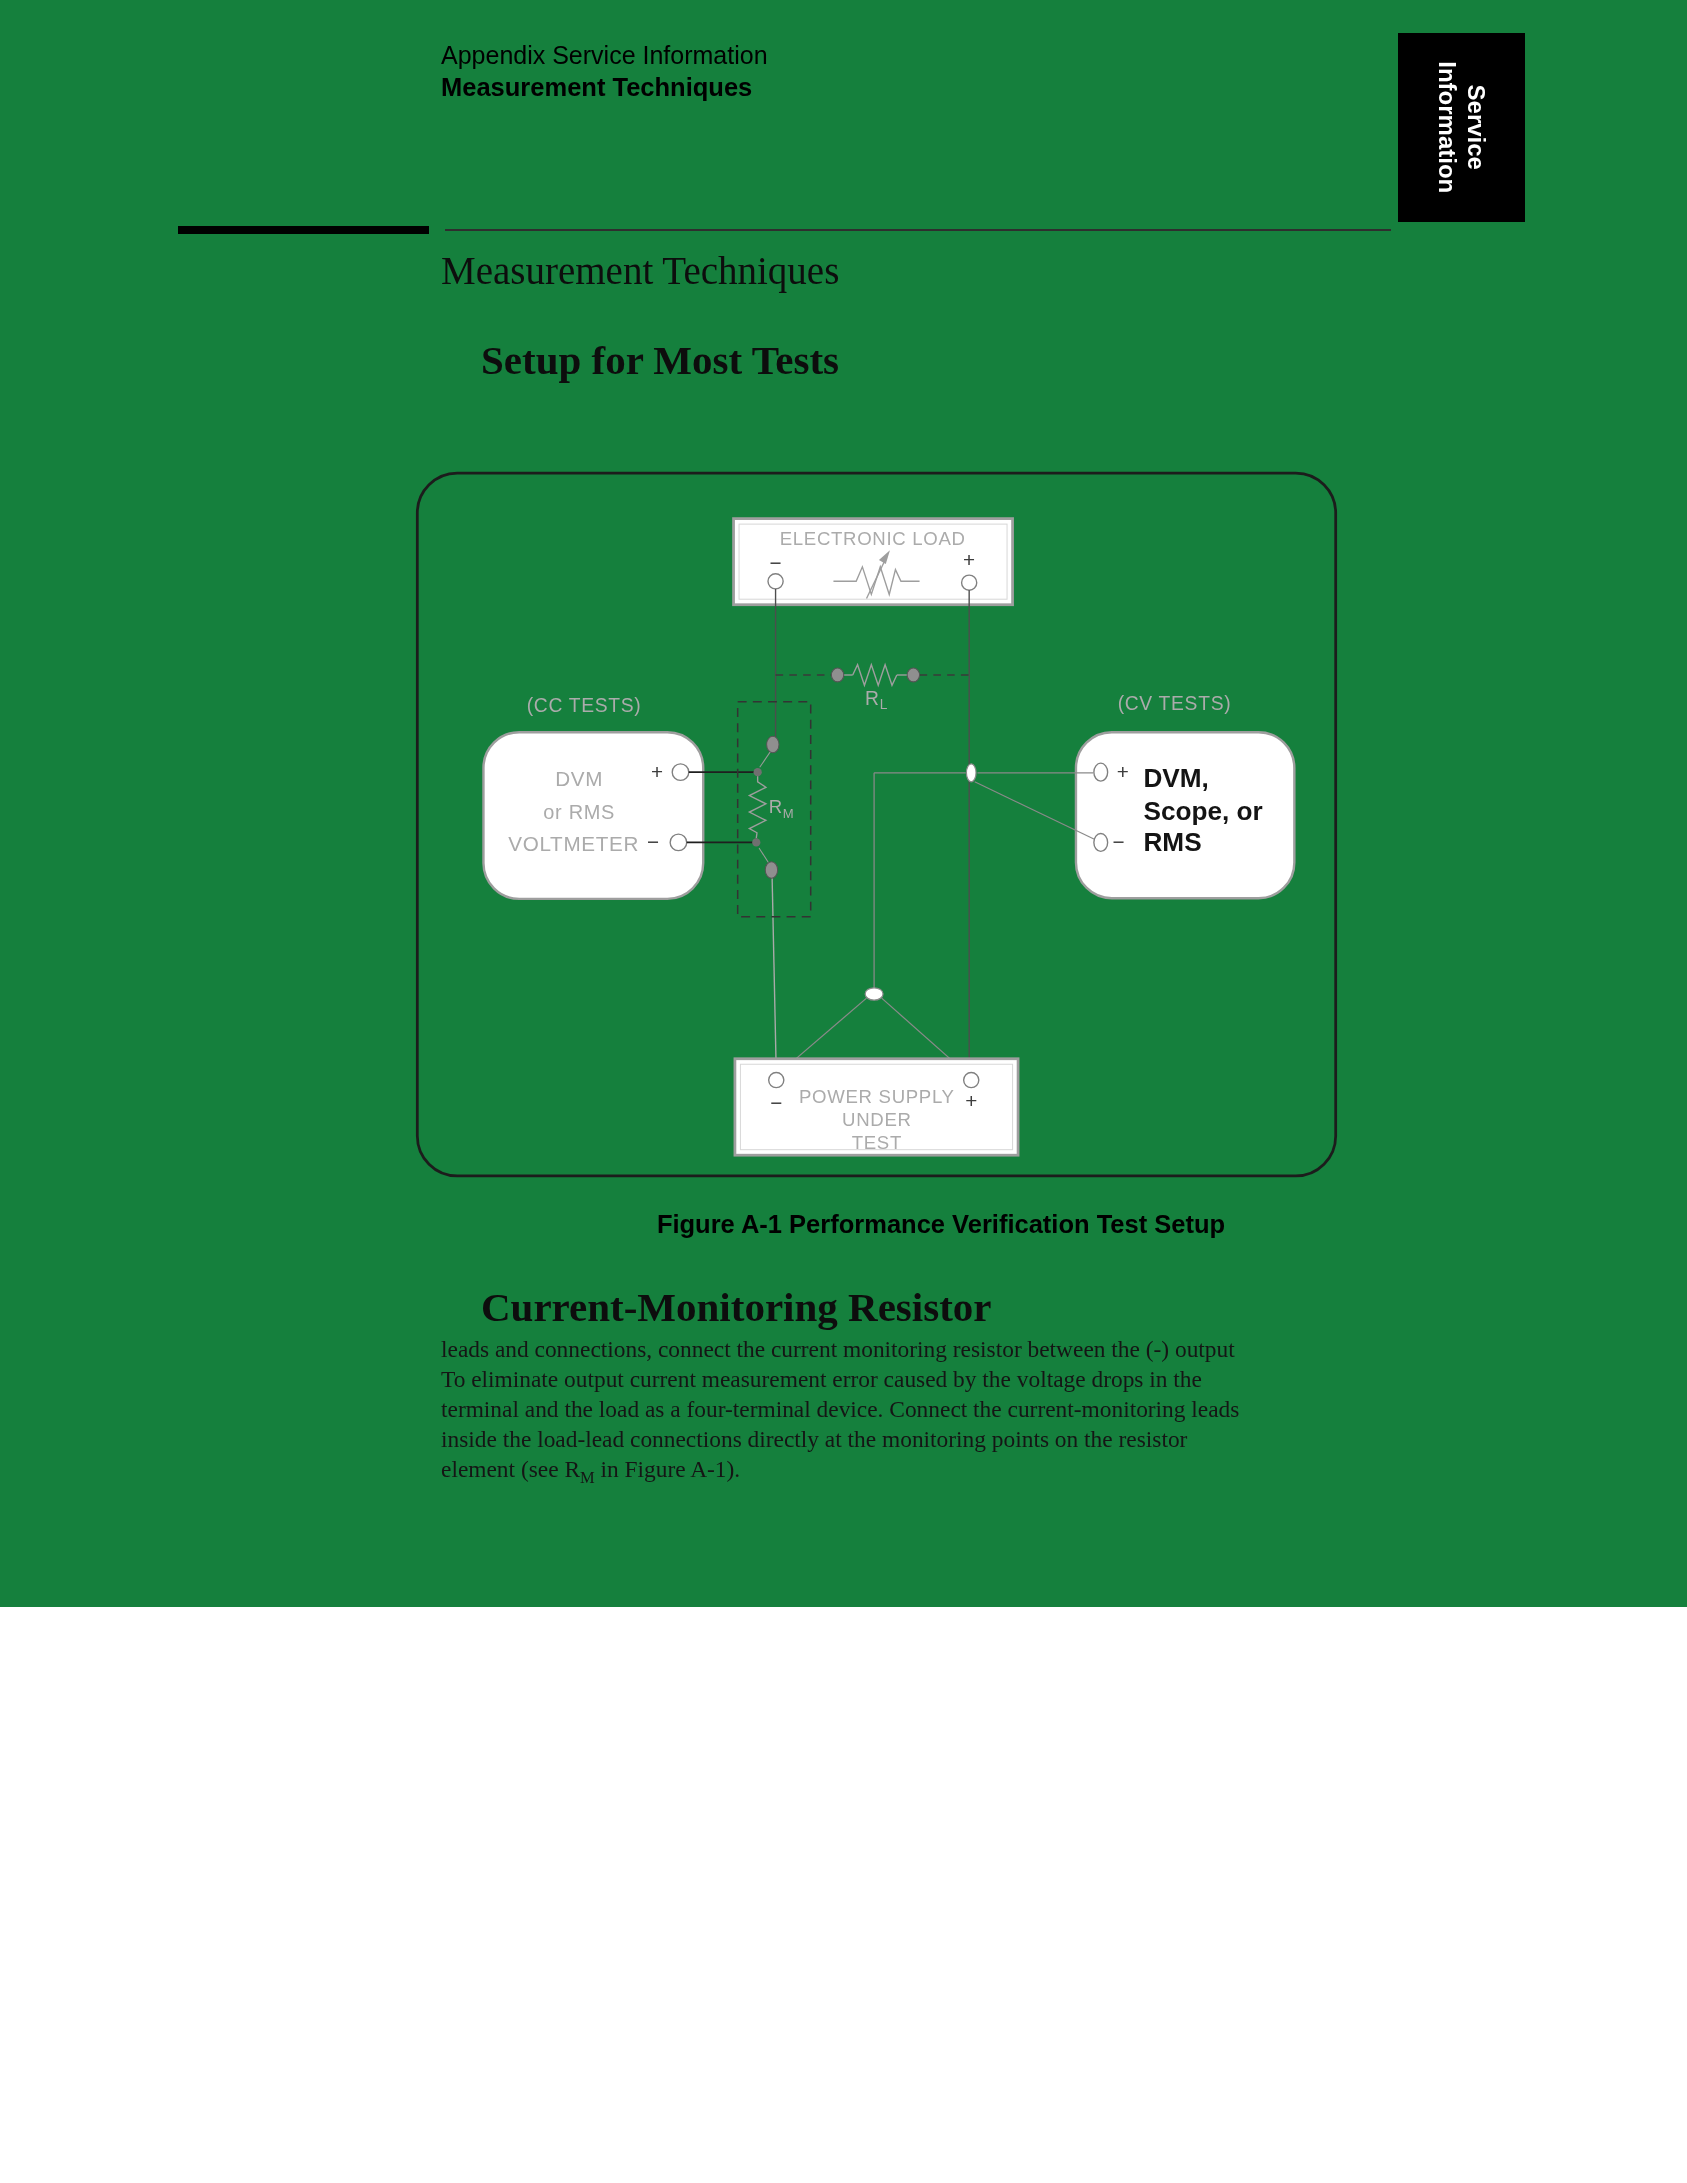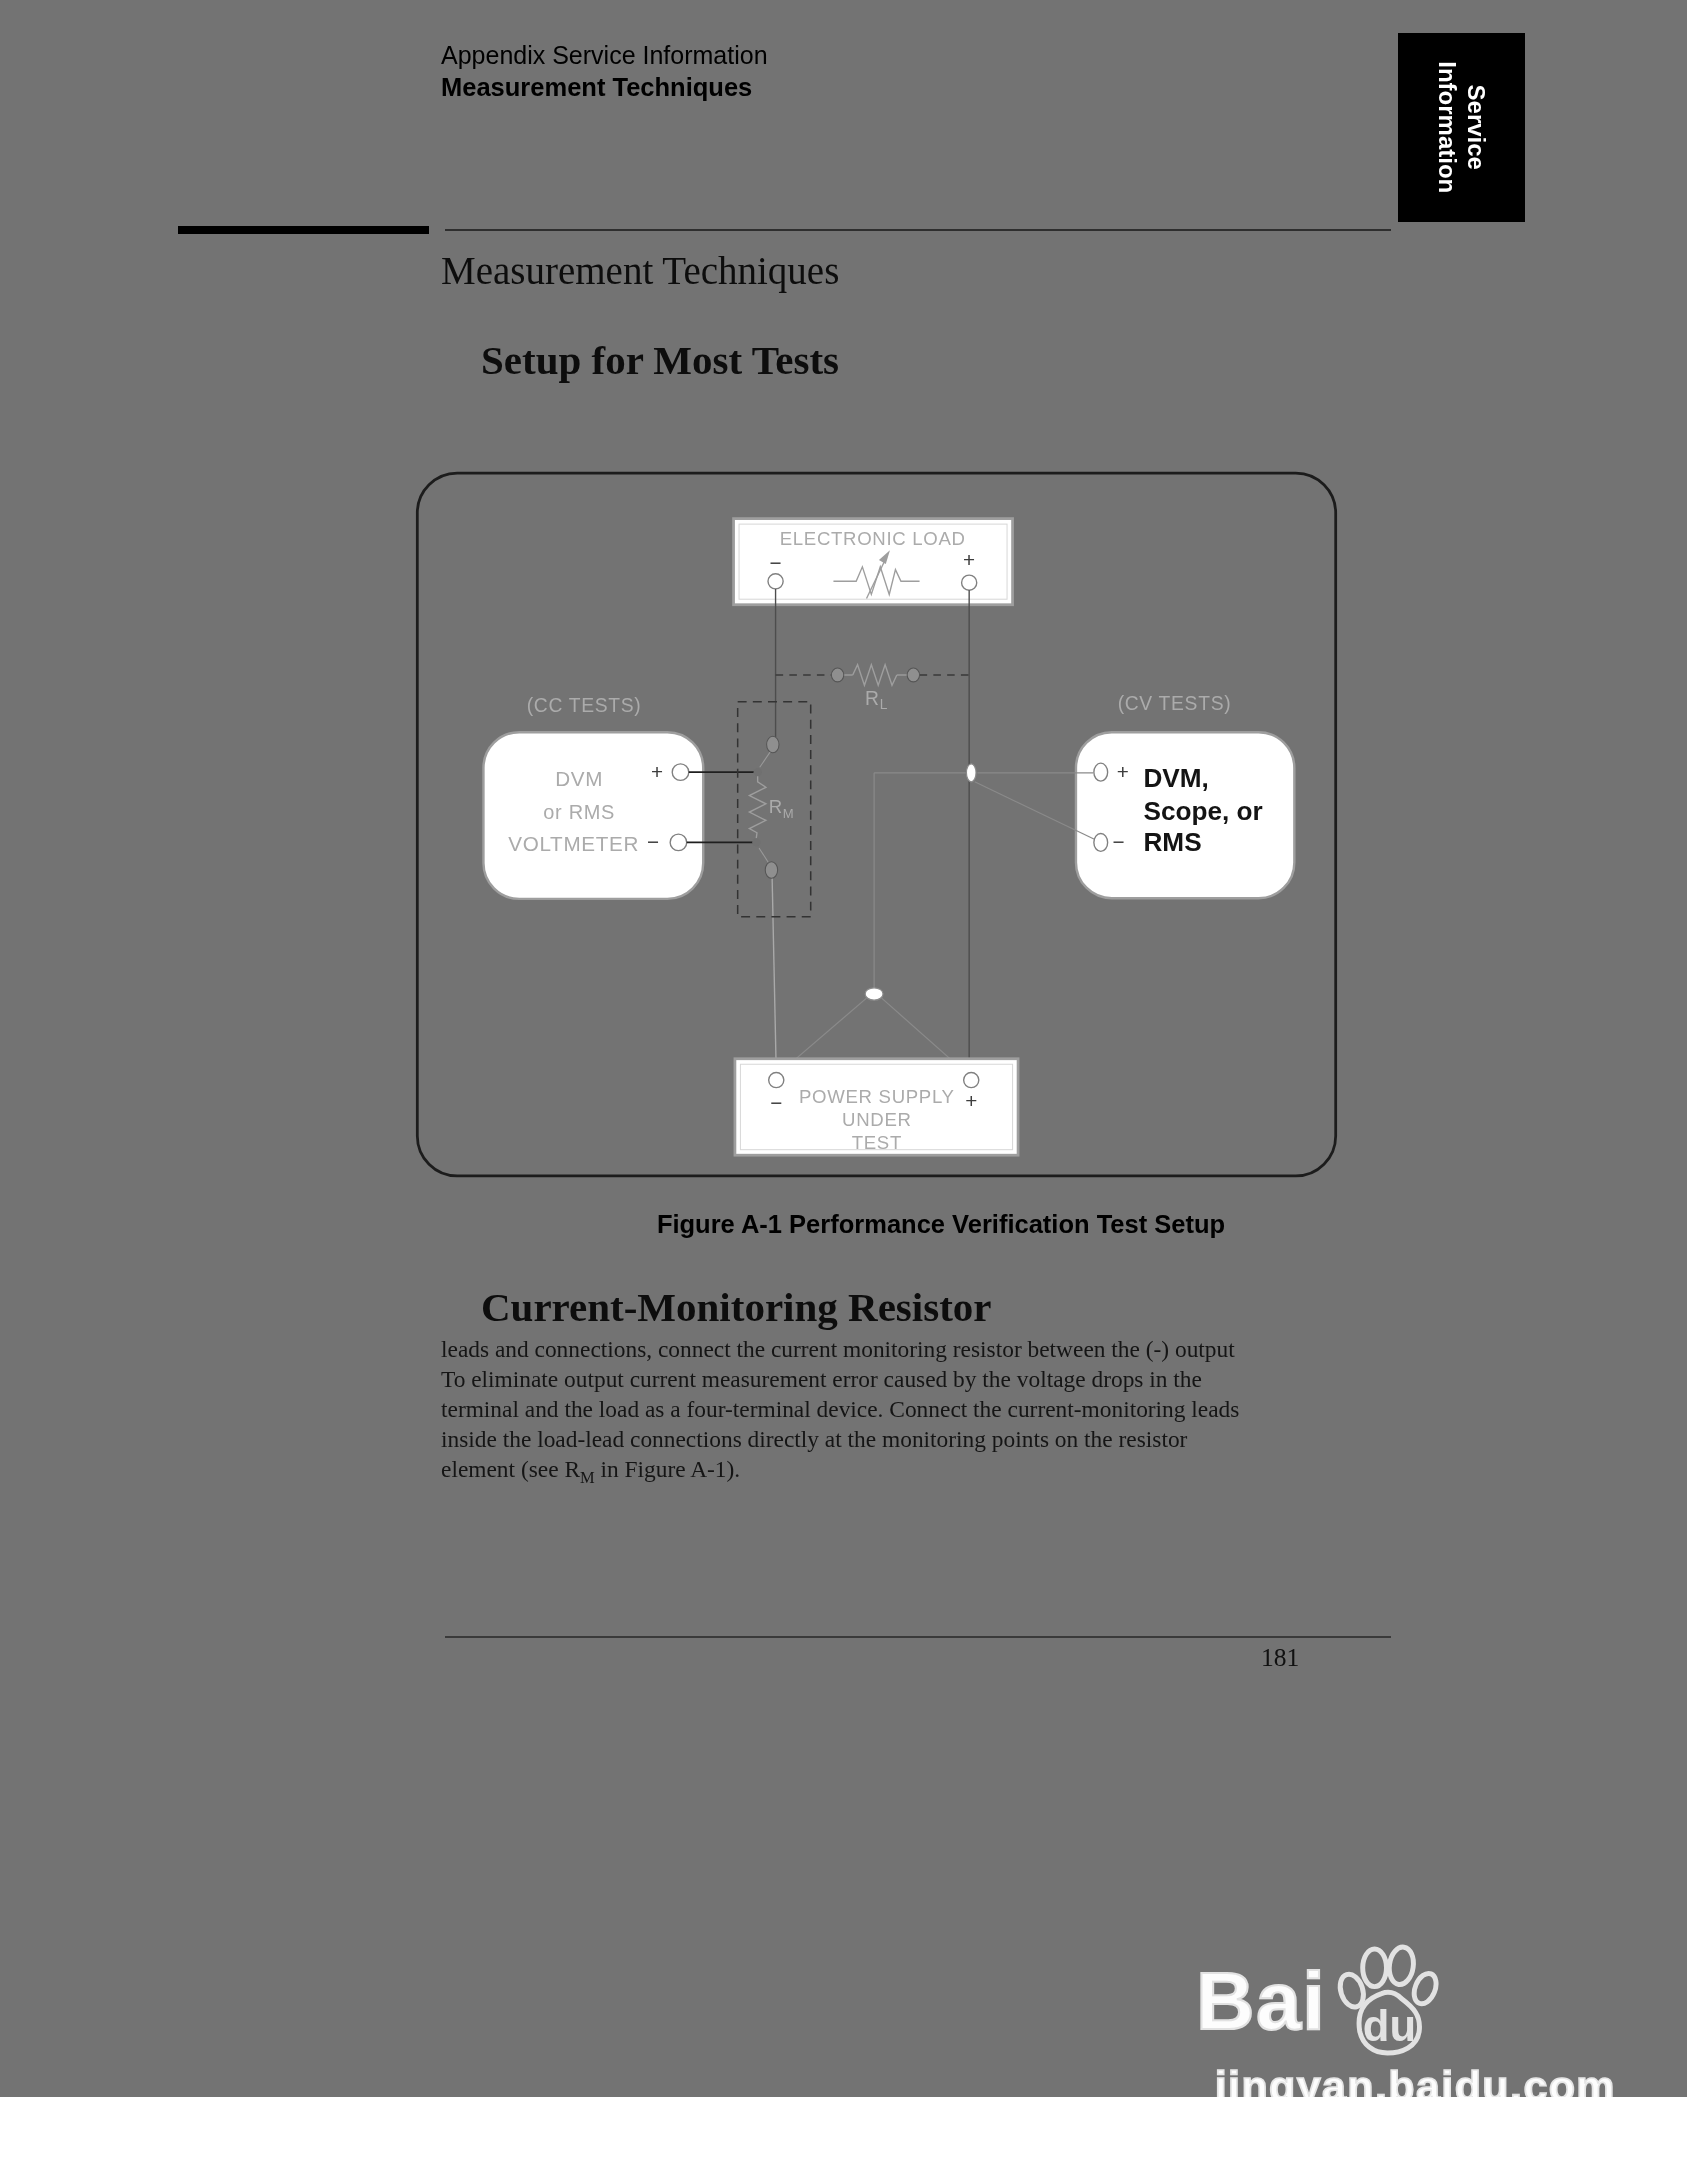--- a/index.html
+++ b/index.html
@@ -1,16 +1,16 @@
 <!DOCTYPE html>
 <html style="font-size:11px"><head>
 <meta charset="utf-8">
 <style>
   html,body{margin:0;padding:0;background:#fff;}
-  .page{position:relative;width:1687px;height:2097px;background:#737373;
+  .page{position:relative;width:1687px;height:1607px;background:#15803d;
         font-family:"Liberation Serif",serif;color:#111;overflow:hidden;}
 
   
   .hdr1{position:absolute;left:441px;top:41px;font-family:"Liberation Sans",sans-serif;
         font-size:25px;color:#000;}
   .hdr2{position:absolute;left:441px;top:73px;font-family:"Liberation Sans",sans-serif;
         font-size:25.5px;font-weight:bold;color:#000;}
   .tab{position:absolute;left:1398px;top:33px;width:127px;height:189px;background:#000;
        display:flex;align-items:center;justify-content:center;}
   .tab-text{transform:rotate(90deg);color:#fff;font-family:"Liberation Sans",sans-serif;

